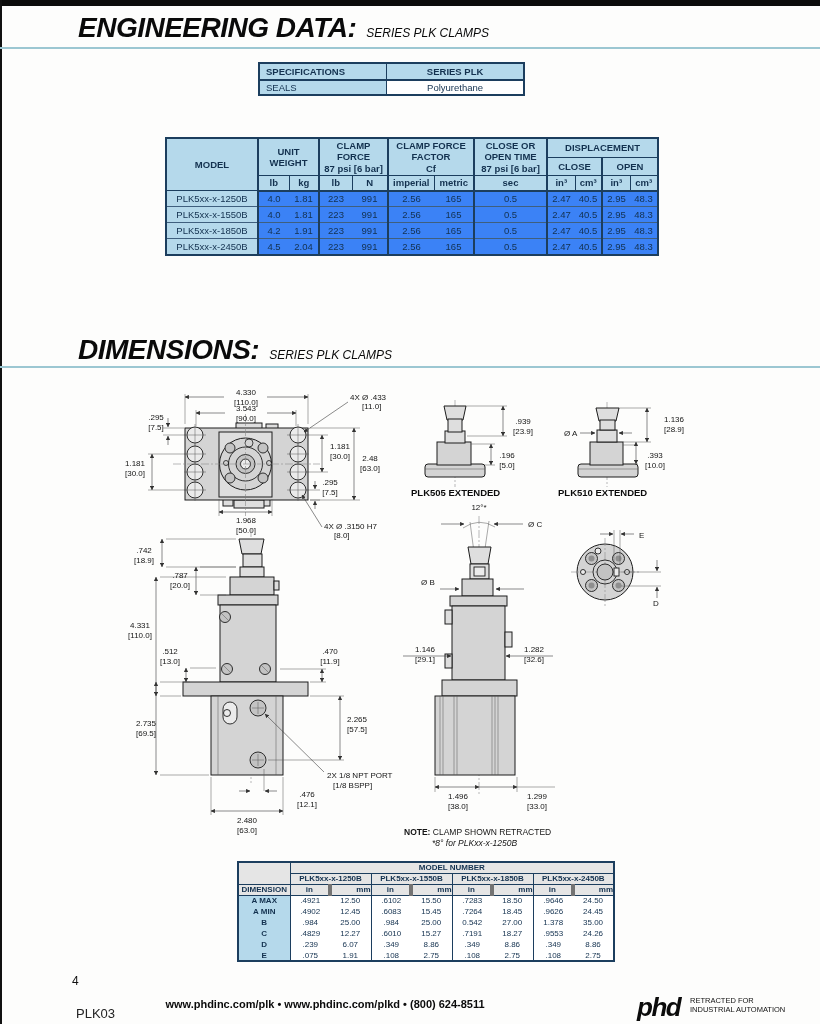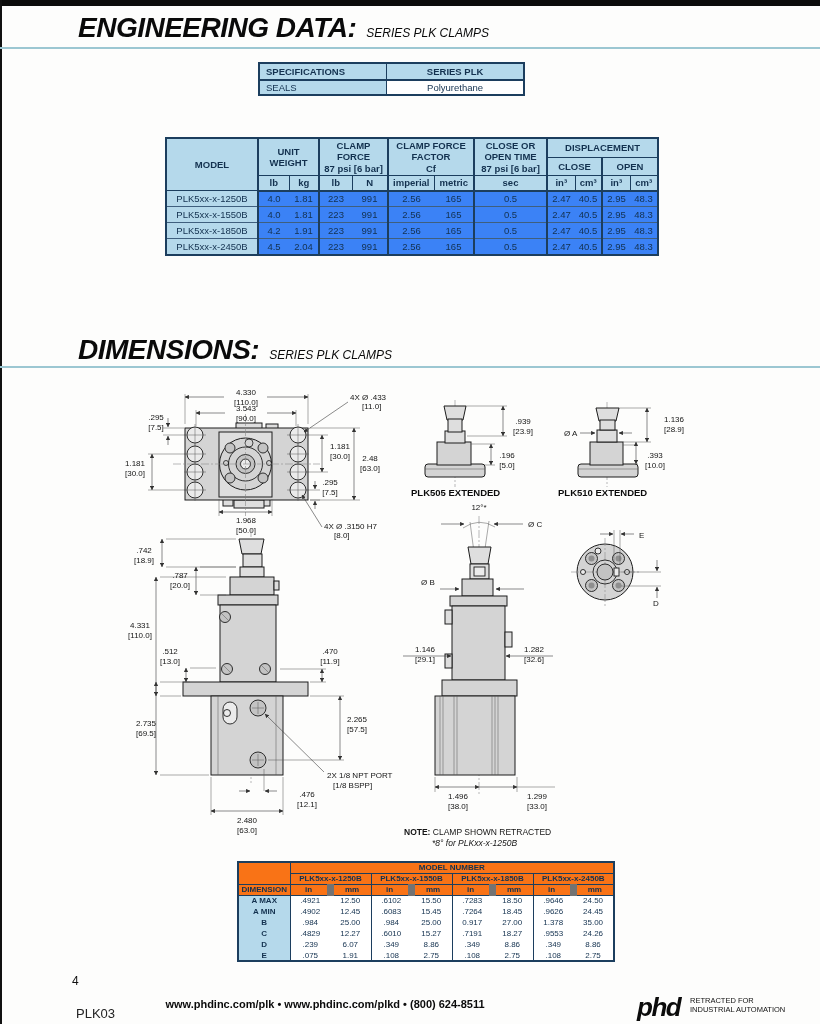--- a/index.html
+++ b/index.html
@@ -30,26 +30,26 @@
   
   .eng-table { position:absolute; left:165px; top:137px; width:492px; border:2px solid #1c3e5e; font-size:9.5px; color:#13314f; table-layout:fixed; }
   .eng-table th { background:#b5d9eb; font-weight:bold; white-space:pre-line; line-height:1.2; border:1px solid #1c3e5e; padding:1px 0; text-align:center; vertical-align:middle; }
   .eng-table .units th { height:15px; border-bottom:2px solid #1c3e5e; font-size:9.5px; }
   .eng-table td { background:#3b82f6; text-align:center; height:16px; border-top:0.8px solid #3f5f7e; }
   .eng-table td.model { background:#b5d9eb; }
   .eng-table .g { border-left:2px solid #1c3e5e; }
 
   
   .dim-table { position:absolute; left:237px; top:861px; width:376px; border:2px solid #1c3e5e; font-size:8px; color:#13314f; table-layout:fixed; }
-  .dim-table th { background:#f97316; font-weight:bold; height:11px; text-align:center;margin-left:36px; }
+  .dim-table th { background:#e5e5e5; font-weight:bold; height:11px; text-align:center;margin-left:36px; }
   .dim-table .r1 th { border-bottom:1px solid #1c3e5e; }
   .dim-table .r2 th { border-bottom:1px solid #1c3e5e; }
   .dim-table .r3 th { border-bottom:1.5px solid #1c3e5e; }
   .dim-table .ml { border-left:1.5px solid #1c3e5e; }
-  .dim-table .tl { border-left:7px solid #737373; }
+  .dim-table .tl { border-left:4px solid #737373;text-align:right; }
   .dim-table td { background:#fff; text-align:center; height:11px; }
   .dim-table td.dlabel { background:#b5d9eb; font-weight:bold; border-right:1.5px solid #1c3e5e; }
 
   
   svg { position:absolute; overflow:visible; }
   .svg-top { left:118px; top:386px; }
   .svg-505 { left:403px; top:392px; }
   .svg-510 { left:552px; top:392px; }
   .svg-front { left:118px; top:523px; }
   .svg-side { left:393px; top:494px; }
@@ -585,21 +585,21 @@
         <td>18.45</td>
         <td class="ml">.9626</td>
         <td>24.45</td>
       </tr>
       <tr>
         <td class="dlabel">B</td>
         <td>.984</td>
         <td>25.00</td>
         <td class="ml">.984</td>
         <td>25.00</td>
-        <td class="ml">0.917</td>
+        <td class="ml">0.542</td>
         <td>27.00</td>
         <td class="ml">1.378</td>
         <td>35.00</td>
       </tr>
       <tr>
         <td class="dlabel">C</td>
         <td>.4829</td>
         <td>12.27</td>
         <td class="ml">.6010</td>
         <td>15.27</td>

